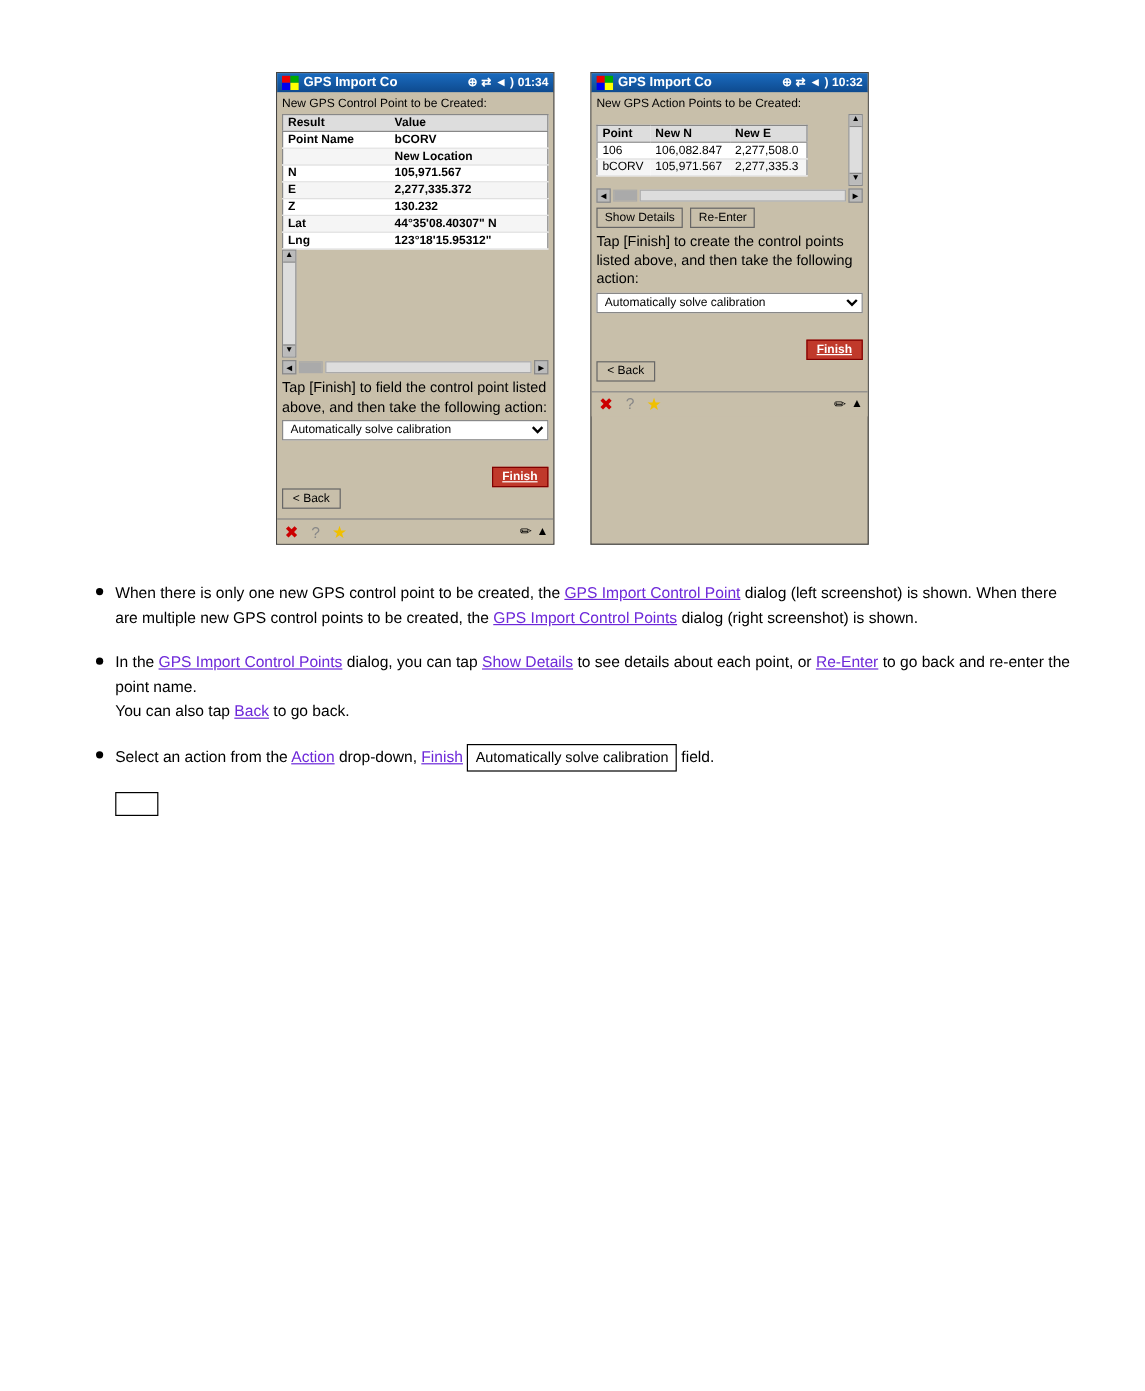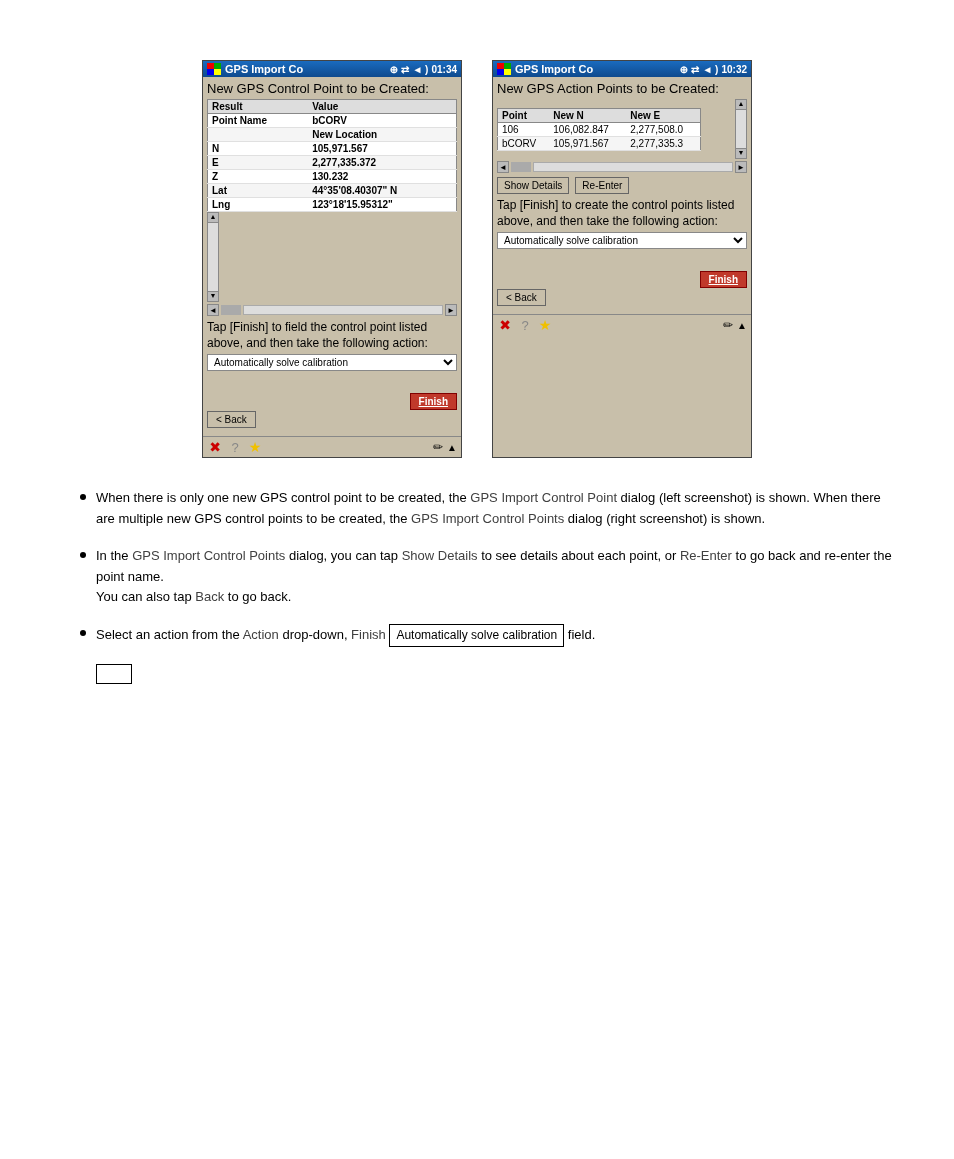--- a/index.html
+++ b/index.html
@@ -17,21 +17,21 @@
     .screenshots-row {
       display: flex;
       flex-direction: row;
       gap: 30px;
       justify-content: center;
       padding-top: 60px;
     }
 
     
     .device-window {
-      width: 260px;
+      width: 232px;
       border: 1px solid #444;
       background: #c8bfaa;
       font-size: 11px;
       font-family: Arial, sans-serif;
     }
 
     .title-bar {
       background: linear-gradient(to bottom, #1a6bbf, #0e4a8e);
       color: #fff;
       display: flex;
@@ -51,21 +51,21 @@
       gap: 3px;
       font-size: 10px;
     }
 
     .window-body {
       background: #c8bfaa;
       padding: 4px;
     }
 
     .section-label {
-      font-size: 13px;
+      font-size: 10px;
       margin-bottom: 3px;
       color: #000;
     }
 
     
     .data-table {
       width: 100%;
       border-collapse: collapse;
       background: #fff;
       font-size: 10px;
@@ -205,21 +205,22 @@
       margin-right: 10px;
       flex-shrink: 0;
     }
 
     .bullet-text {
       flex: 1;
       line-height: 1.6;
     }
 
     .underline-link {
-      color: #404040;
+      text-decoration: underline;
+      color: #6d28d9;
     }
 
     .inline-box {
       display: inline-block;
       border: 1px solid #000;
       padding: 1px 6px;
       font-size: 12px;
       background: #fff;
       vertical-align: middle;
     }

